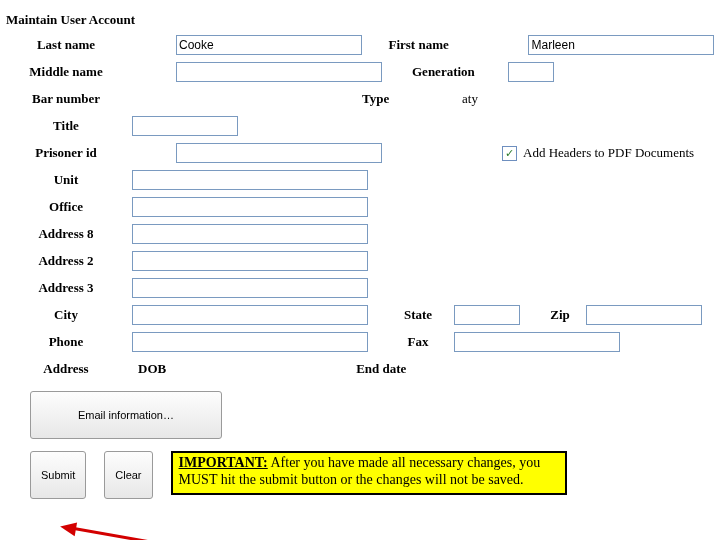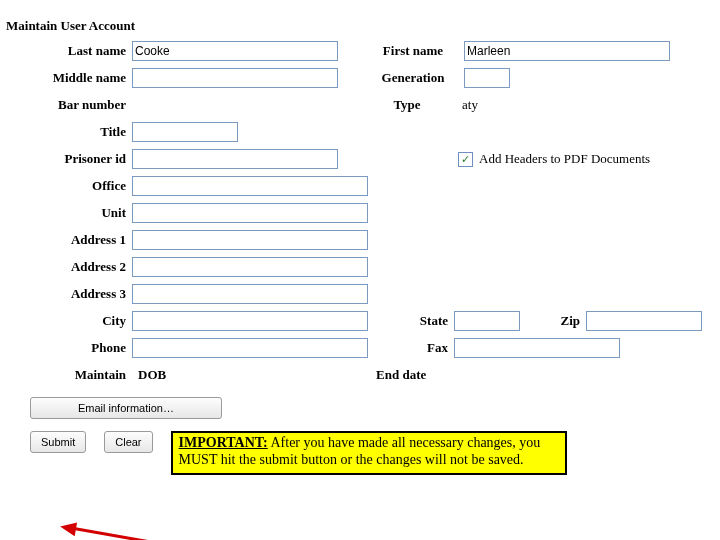--- a/index.html
+++ b/index.html
@@ -9,48 +9,48 @@
     font-size: 13px;
     background: #fff;
     width: 720px;
     height: 540px;
     position: relative;
     color: #000;
   }
   .page-title {
     font-weight: bold;
     font-size: 13px;
-    padding: 18px 0 6px 6px;
+    padding: 12px 0 6px 6px;
   }
   .form-area {
     padding: 0 6px;
   }
   .row {
     display: flex;
     align-items: center;
     margin-bottom: 5px;
     height: 22px;
   }
   .label {
     font-weight: bold;
     font-size: 13px;
-    text-align: right;
+    text-align: center;
     padding-right: 6px;
     flex-shrink: 0;
   }
   .label-left { width: 120px; }
-  .label-right { width: 90px; text-align: center; padding-right: 6px;}
+  .label-right { width: 90px; text-align: left; padding-right: 6px;}
   input[type="text"] {
     border: 1px solid #7a9ac0;
     height: 18px;
     font-size: 12px;
     padding: 0 2px;
     background: #fff;
   }
-  .w200 { width: 200px; }
+  .w200 { width: 200px; margin-left: 44px; }
   .w100 { width: 100px; }
   .w60  { width: 60px; }
   .w40  { width: 40px; }
   .w230 { width: 230px; }
   .select {
     display: inline-flex;
     align-items: center;
     border: 1px solid #7a9ac0;
     height: 18px;
     background: #fff;
@@ -89,21 +89,21 @@
     color: #2a7a2a;
     line-height: 11px;
   }
   .plain { font-weight: normal; font-size: 13px; }
   .btn {
     font-family: Arial, sans-serif;
     font-size: 11px;
     background: linear-gradient(#fdfdfd, #e7e7e7);
     border: 1px solid #9a9a9a;
     border-radius: 3px;
-    padding: 0 10px;
+    padding: 13px 10px;
     height: 20px;
     display: inline-flex;
     align-items: center;
     justify-content: center;
     cursor: pointer;
   }
   .btn-wide { width: 170px; justify-content: center;}
   .btn-row { display: flex; gap: 20px; padding: 6px 6px 4px 30px;}
   .submit-row {
     display: flex;
@@ -191,31 +191,31 @@
     <input type="text" class="w200" value="" style="">
     <div class="gap1"></div>
     <div style="width:90px;"></div>
     <span class="checkbox">
         <span class="checkmark">✓</span>
       </span>
     <span class="plain">Add Headers to PDF Documents</span>
   </div>
 
   <div class="row">
+    <div class="label label-left">Unit</div>
+    <input type="text" class="w230" value="" style="">
+  </div>
+
+  <div class="row">
     <div class="label label-left">Office</div>
     <input type="text" class="w230" value="" style="">
   </div>
 
   <div class="row">
-    <div class="label label-left">Unit</div>
-    <input type="text" class="w230" value="" style="">
-  </div>
-
-  <div class="row">
-    <div class="label label-left">Address 1</div>
+    <div class="label label-left">Address 8</div>
     <input type="text" class="w230" value="" style="">
   </div>
   <div class="row">
     <div class="label label-left">Address 2</div>
     <input type="text" class="w230" value="" style="">
   </div>
   <div class="row">
     <div class="label label-left">Address 3</div>
     <input type="text" class="w230" value="" style="">
   </div>
@@ -234,21 +234,21 @@
 
   <div class="row">
     <div class="label label-left">Phone</div>
     <input type="text" class="w230" value="" style="">
     <div class="gap2"></div>
     <div class="label" style="width:60px;">Fax</div>
     <input type="text" style="width: 160px;" value="">
   </div>
 
   <div class="row">
-    <div class="label label-left">Maintain</div>
+    <div class="label label-left">Address</div>
     <span class="bold-static">DOB</span>
     <div style="width:190px;"></div>
     <div class="label label-right">End date</div>
   </div>
 
 </div>
 
 <div class="btn-row">
   <div class="btn btn-wide">Email information…</div>
 </div>

